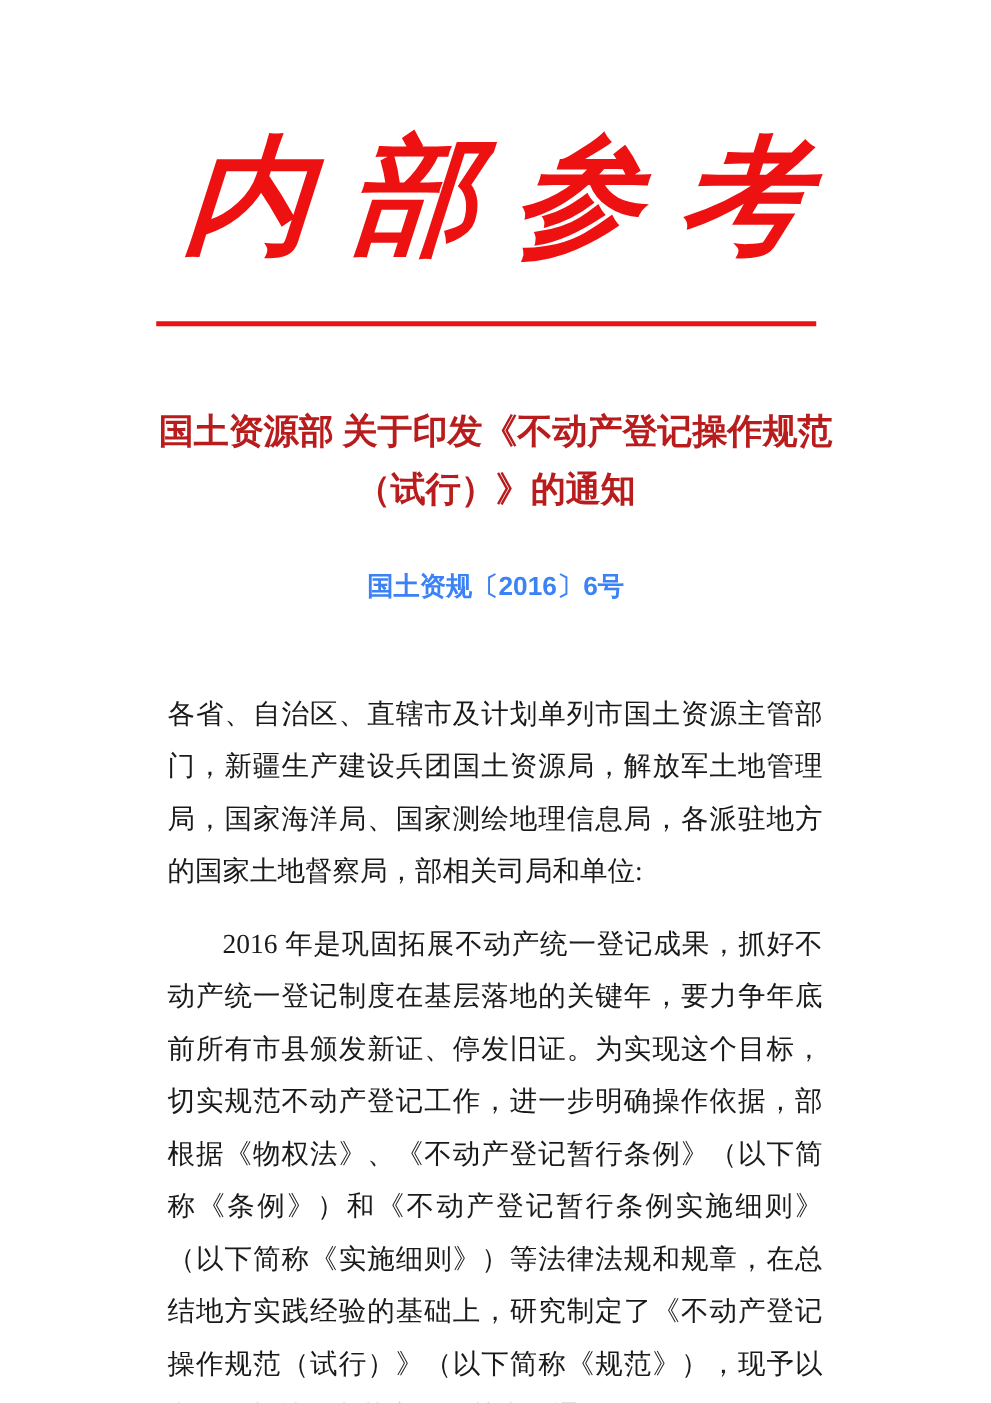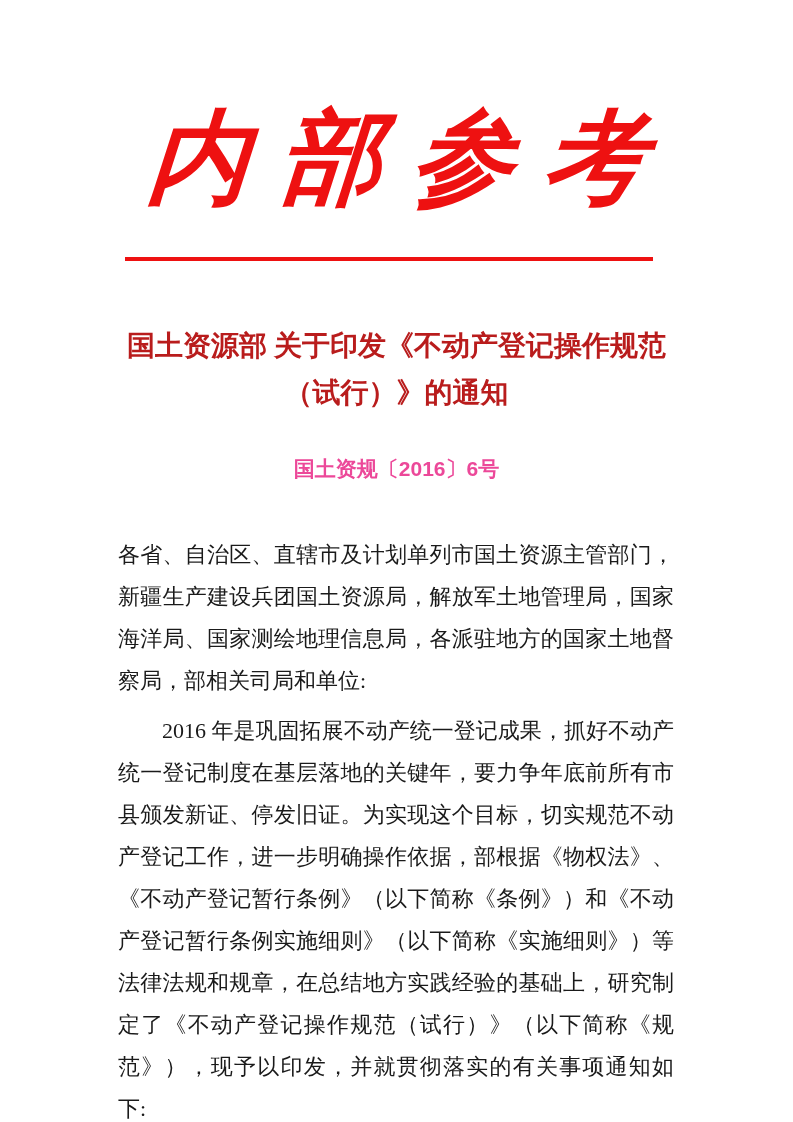--- a/index.html
+++ b/index.html
@@ -64,37 +64,37 @@
   
   .doc-number {
     position: absolute;
     top: 455px;
     left: 0;
     right: 0;
     text-align: center;
     font-family: "Liberation Sans", "DejaVu Sans", sans-serif;
     font-weight: bold;
     font-size: 21px;
-    color: #ec4899;
+    color: #3b82f6;
   }
 
   
   .body-text {
     position: absolute;
     top: 534px;
     left: 118px;
     width: 556px;
     font-size: 22px;
     line-height: 42px;
     text-align: justify;
     color: #1a1a1a;
     font-family: "Liberation Serif", "DejaVu Serif", serif;
   }
   .body-text p {
-    margin: 0;
+    margin: 16px;
   }
   .body-text p.indent {
     margin-top: 8px;
     text-indent: 2em;
   }
 </style>
 </head>
 <body>
 
 <div class="page">

